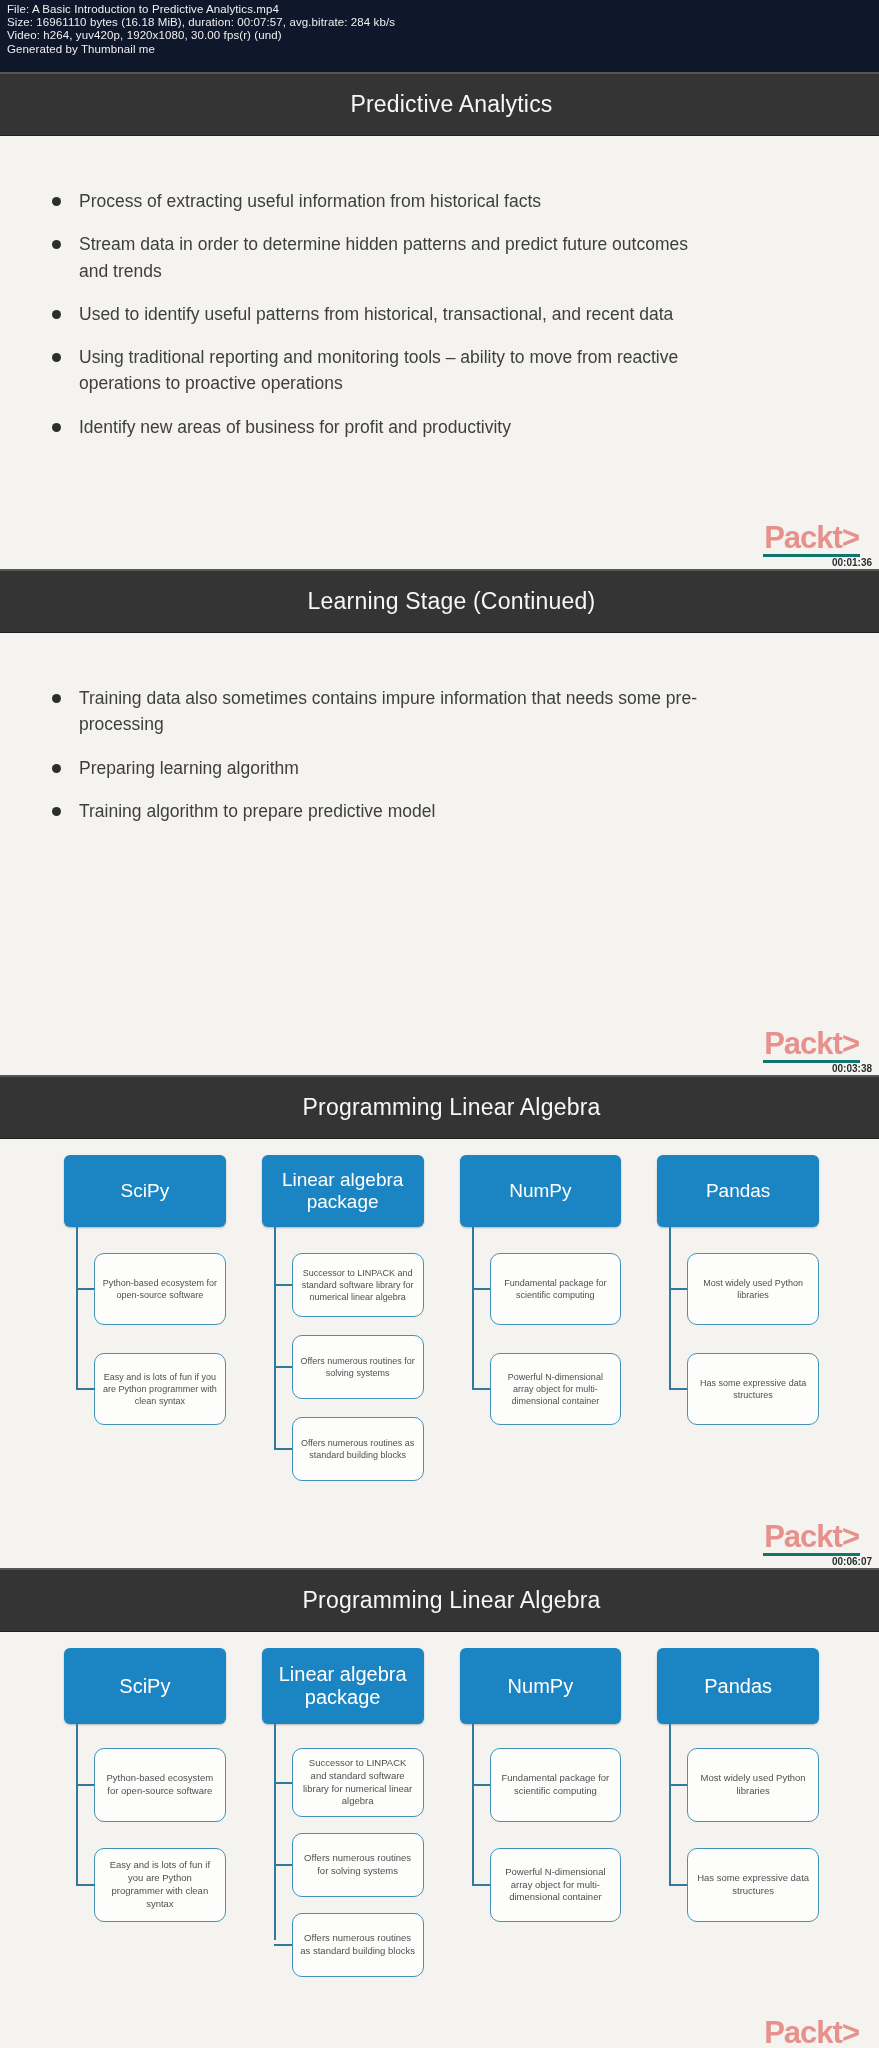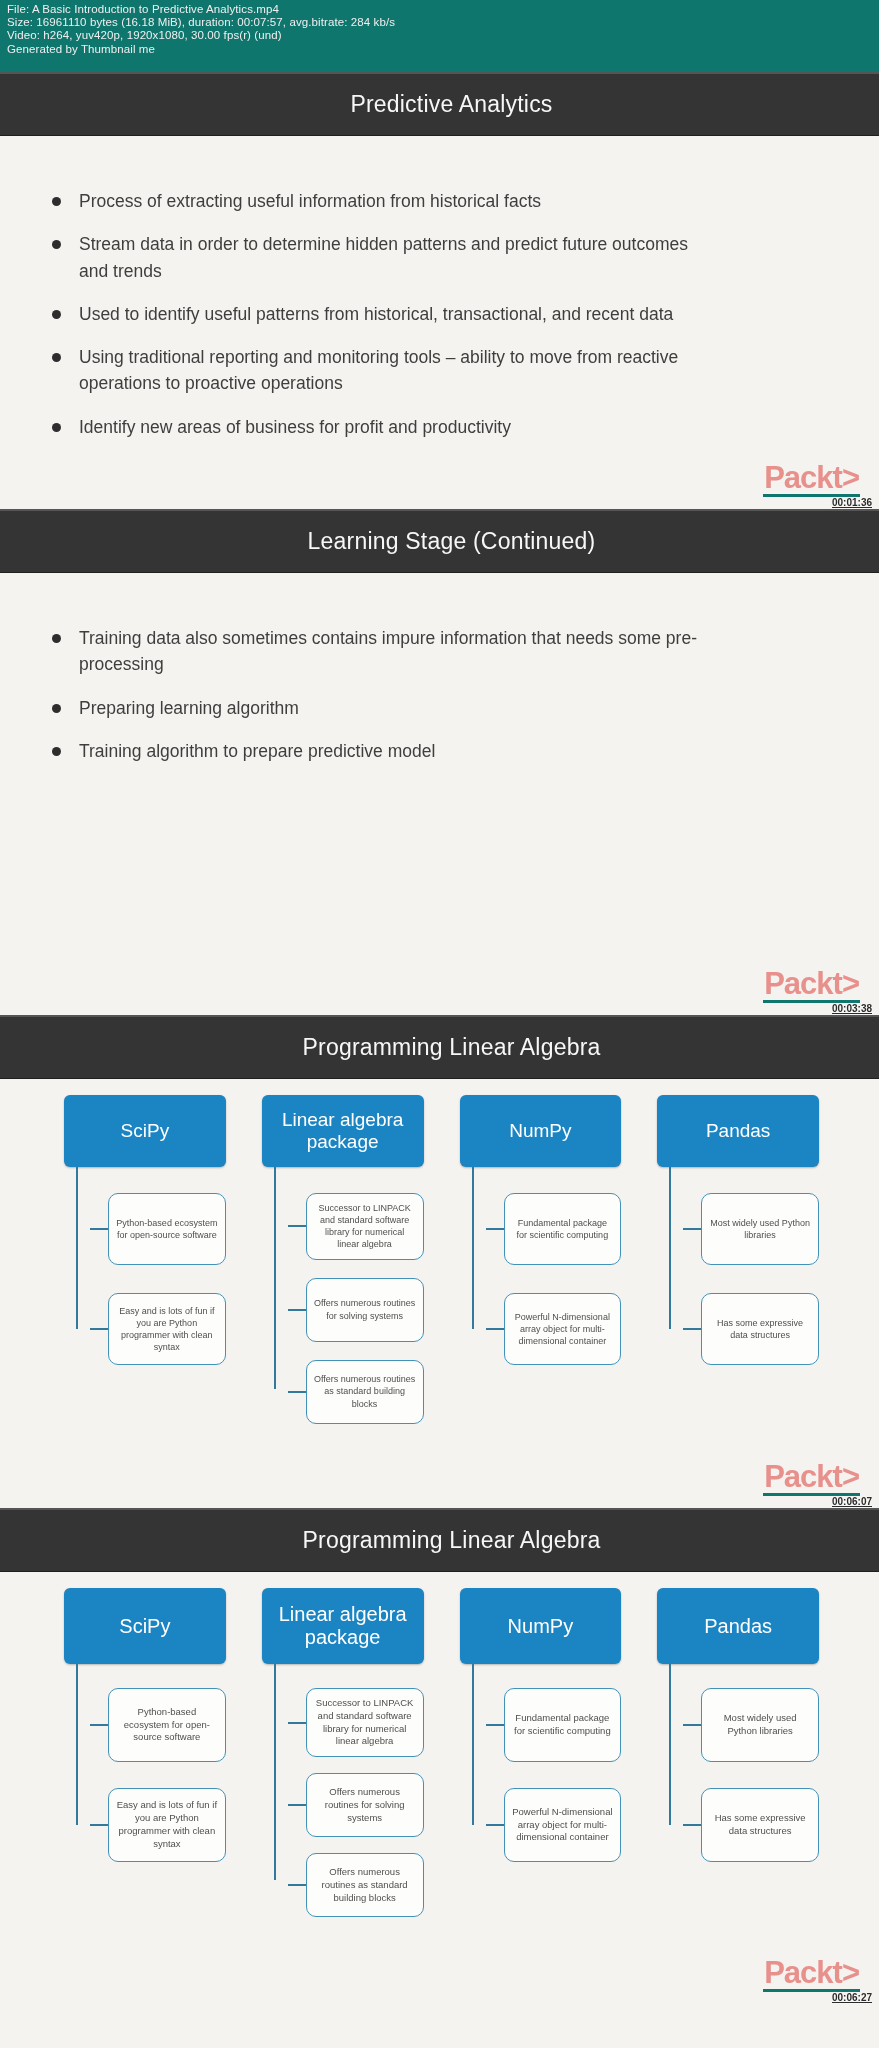--- a/index.html
+++ b/index.html
@@ -1,53 +1,53 @@
 <!DOCTYPE html>
 <html><head>
 <meta charset="utf-8">
 <style>
   * { margin:0; padding:0; box-sizing:border-box; }
   html,body { width:879px; background:#ffffff; font-family:"Liberation Sans", sans-serif; }
   .sheet { width:879px; height:2048px; overflow:hidden; background:#f4f3f0; }
 
   
-  .meta { background:#0f766e; color:#efefef; height:72px; padding:3px 7px 0 7px; }
+  .meta { background:#0f172a; color:#efefef; height:72px; padding:3px 7px 0 7px; }
   .meta div { font-size:11.5px; line-height:13.2px; letter-spacing:0.1px; white-space:nowrap; }
 
   
   .frame { position:relative; }
   .frame-title {
     height:64px; background:#343434; color:#f7f7f7;
     display:flex; align-items:center; justify-content:center;
     font-size:23px; letter-spacing:0.2px;
     border-top:2px solid #555; border-bottom:1px solid #1f1f1f;padding-left:24px;
   }
   .frame-body { background:#f4f3f0; position:relative; overflow:hidden; }
-  .h1b { height:373px; } .h2b { height:442px; } .h3b { height:429px; } .h4b { height:432px; }
+  .h1b { height:433px; } .h2b { height:442px; } .h3b { height:429px; } .h4b { height:432px; }
 
   
   .bullets { list-style:none; padding:52px 40px 0 50px; }
   .bullets li { position:relative; padding-left:29px; margin-bottom:17px;
                 font-size:17.5px; line-height:1.5; color:#3e3e3e; max-width:665px; }
   .dot { position:absolute; left:2px; top:9px; width:9px; height:9px; border-radius:50%; background:#2d2d2d; }
 
   
   .packt { position:absolute; right:7px; bottom:1px; text-align:right; line-height:1; }
   .packt .logo { display:inline-block; font-size:31px; font-weight:bold; letter-spacing:-1px;
                  color:#e8908b; border-bottom:3px solid #0f766e; padding:0 1px 1px 1px; margin-right:12px; }
-  .packt .ts { font-size:10px; font-weight:bold; color:#2b2b2b; margin-top:1px; text-shadow:0 0 2px #fff;text-decoration:underline; }
+  .packt .ts { font-size:10px; font-weight:bold; color:#2b2b2b; margin-top:1px; text-shadow:0 0 2px #fff; }
 
   
   .diagram { display:flex; padding:16px 60px 0 64px; gap:36px; }
   .dcol { width:182px; }
   .dhead { height:72px; background:#1b84c2; color:#fff; border-radius:6px;
            display:flex; align-items:center; justify-content:center; text-align:center;
            font-size:19px; line-height:1.15; padding:4px 10px;
            box-shadow:0 1px 2px rgba(0,0,0,0.25); }
-  .dbody { position:relative; margin-left:12px; padding-left:32px; padding-top:26px; }
+  .dbody { position:relative; margin-left:12px; padding-left:18px; padding-top:26px; }
   .vline { position:absolute; left:0; top:0; width:2px; background:#32799c; }
   .sub-row { display:flex; align-items:center; margin-bottom:28px; }
   .sub-row.tight { margin-bottom:18px; }
   .stub { width:18px; height:2px; background:#32799c; flex:none; margin-left:-18px; }
   .sub-box { flex:1; background:#fdfdfc; border:1.5px solid #4292b8; border-radius:10px;
              min-height:72px; display:flex; align-items:center; justify-content:center;
              text-align:center; font-size:9px; line-height:1.35; color:#4f4f4f; padding:8px 7px; }
   .sub-row.tight .sub-box { min-height:64px; }
 
   

